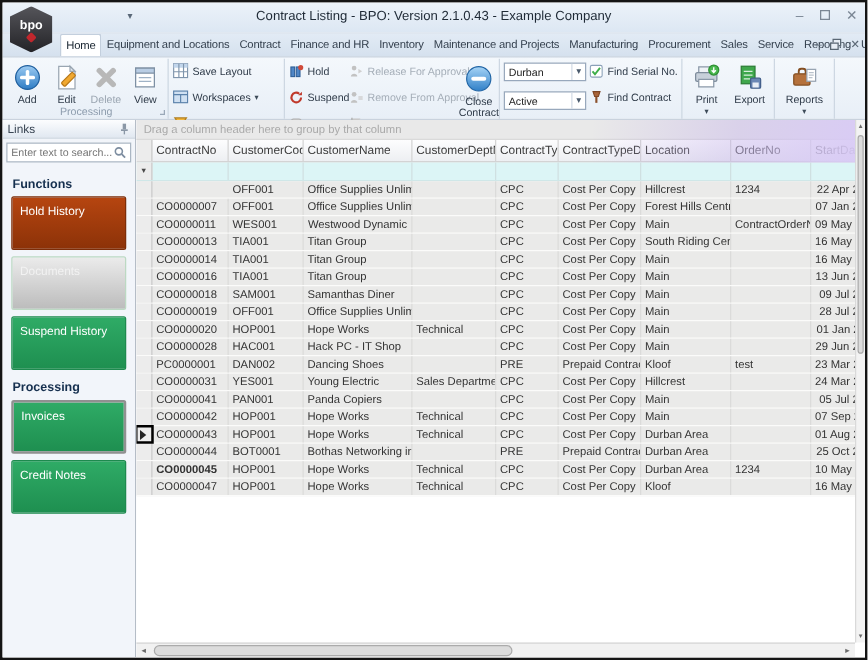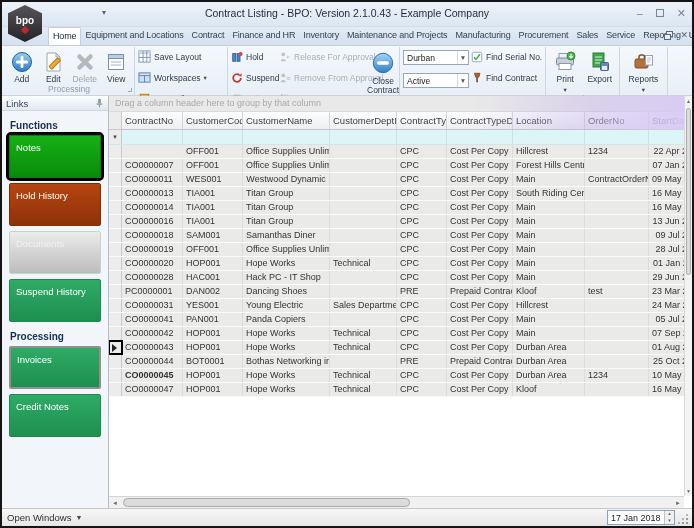--- a/index.html
+++ b/index.html
@@ -473,23 +473,31 @@
       <div class="links-header">
         <span>Links</span>
         <span class="icon">
           <svg width="9" height="10" viewBox="0 0 10 11">
               <rect x="3.5" y="1" width="3" height="5" fill="#8a97a6"></rect>
               <rect x="2" y="6" width="6" height="1.5" fill="#8a97a6"></rect>
               <rect x="4.4" y="7.5" width="1.2" height="3" fill="#8a97a6"></rect>
             </svg>
         </span>
       </div>
+      <div class="search-box">
+        <input placeholder="Enter text to search..." style="">
+        <span class="icon">
+          <svg width="10" height="10" viewBox="0 0 11 11">
+              <circle cx="4.5" cy="4.5" r="3.1" fill="none" stroke="#7d8da0" stroke-width="1.4"></circle>
+              <path d="M7 7l3 3" stroke="#7d8da0" stroke-width="1.6"></path>
+            </svg>
+        </span>
+      </div>
       <div id="sidebar-sections">
           <div class="side-heading">Functions</div>
-          <div class="side-btn sb-green-bright annotated"><span>Notes</span></div>
           <div class="side-btn sb-rust"><span>Hold History</span></div>
           <div class="side-btn sb-silver"><span>Documents</span></div>
           <div class="side-btn sb-green"><span>Suspend History</span></div>
           <div class="side-heading">Processing</div>
           <div class="side-btn sb-green framed"><span>Invoices</span></div>
           <div class="side-btn sb-green"><span>Credit Notes</span></div>
         </div>
     </div>
 
     <div class="gridwrap">
@@ -751,29 +759,14 @@
       <div class="vscroll">
         <span class="vs-arrow">▲</span>
         <div class="vs-track">
           <div class="vs-thumb"></div>
         </div>
         <span class="vs-arrow">▼</span>
       </div>
     </div>
   </div>
 
-  <div class="statusbar">
-    <div class="open-windows">
-      <span>Open Windows</span>
-      <span class="ow-arrow">▼</span>
-    </div>
-    <div class="sb-spacer"></div>
-    <div class="date-editor">
-      <span class="date-text">17 Jan 2018</span>
-      <div class="spinner">
-        <span class="spin-btn">▲</span>
-        <span class="spin-btn">▼</span>
-      </div>
-    </div>
-    <div class="grip"></div>
-  </div>
 
 </div>
 
 </body></html>

